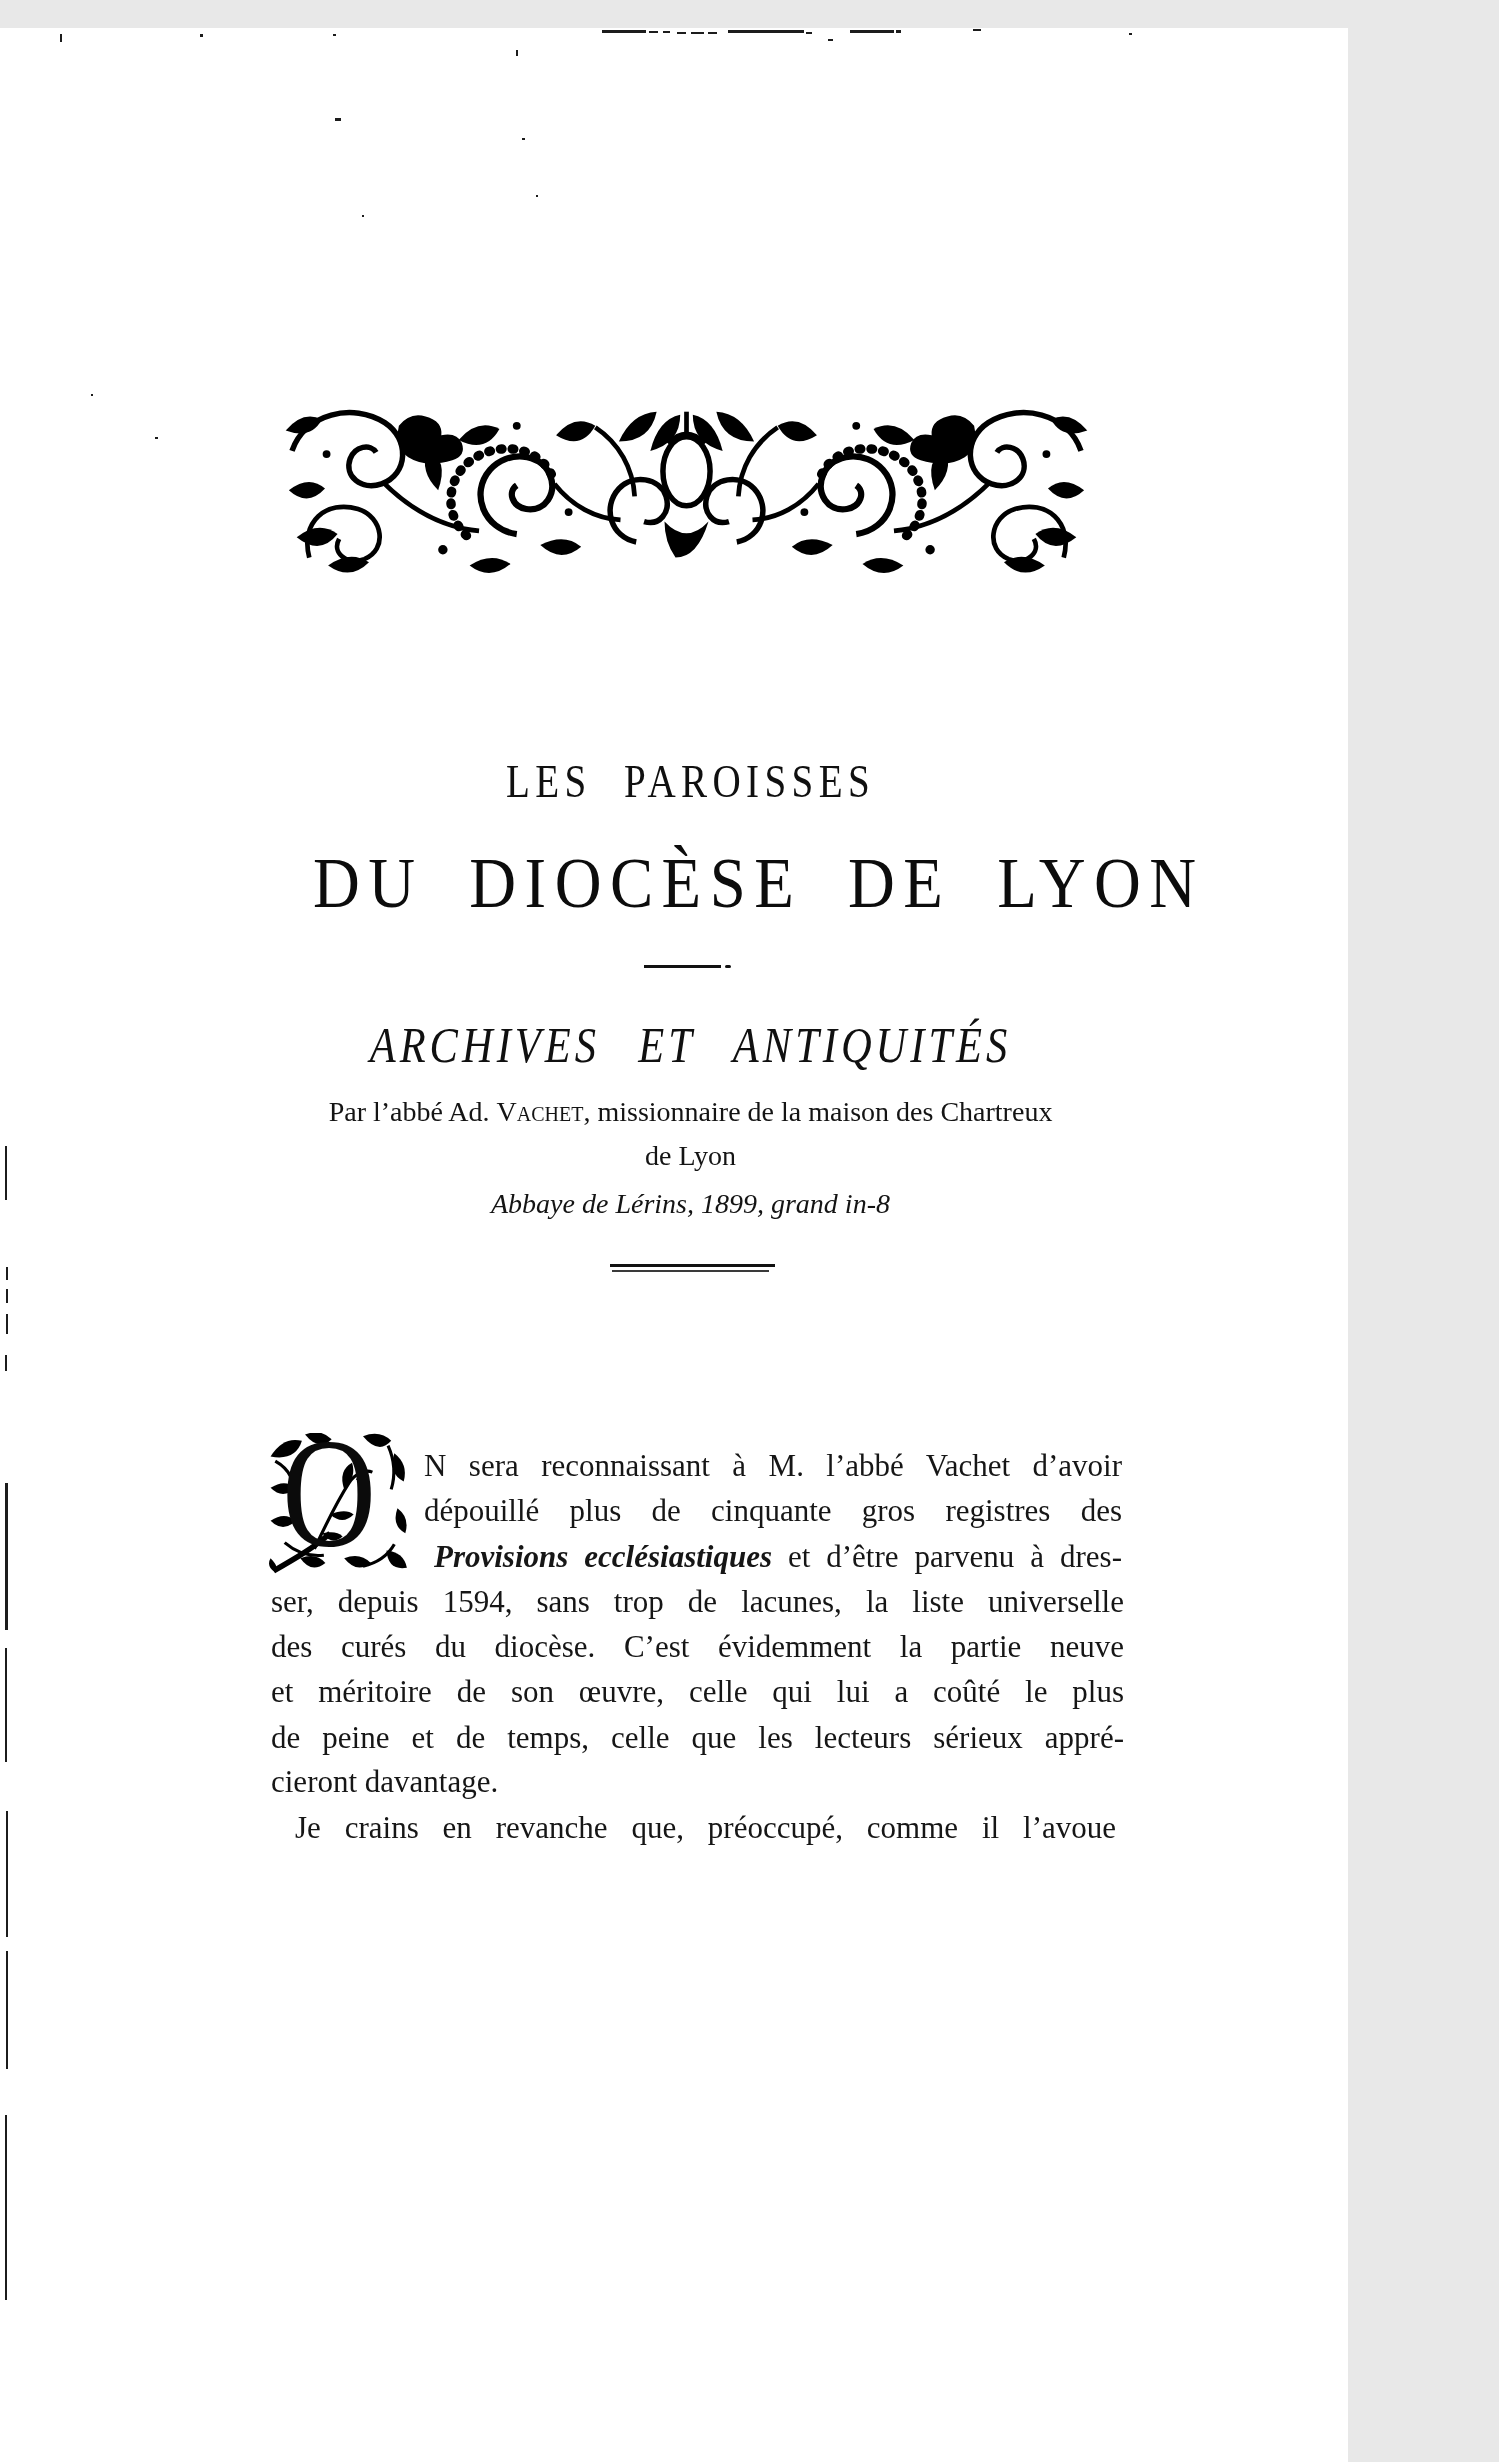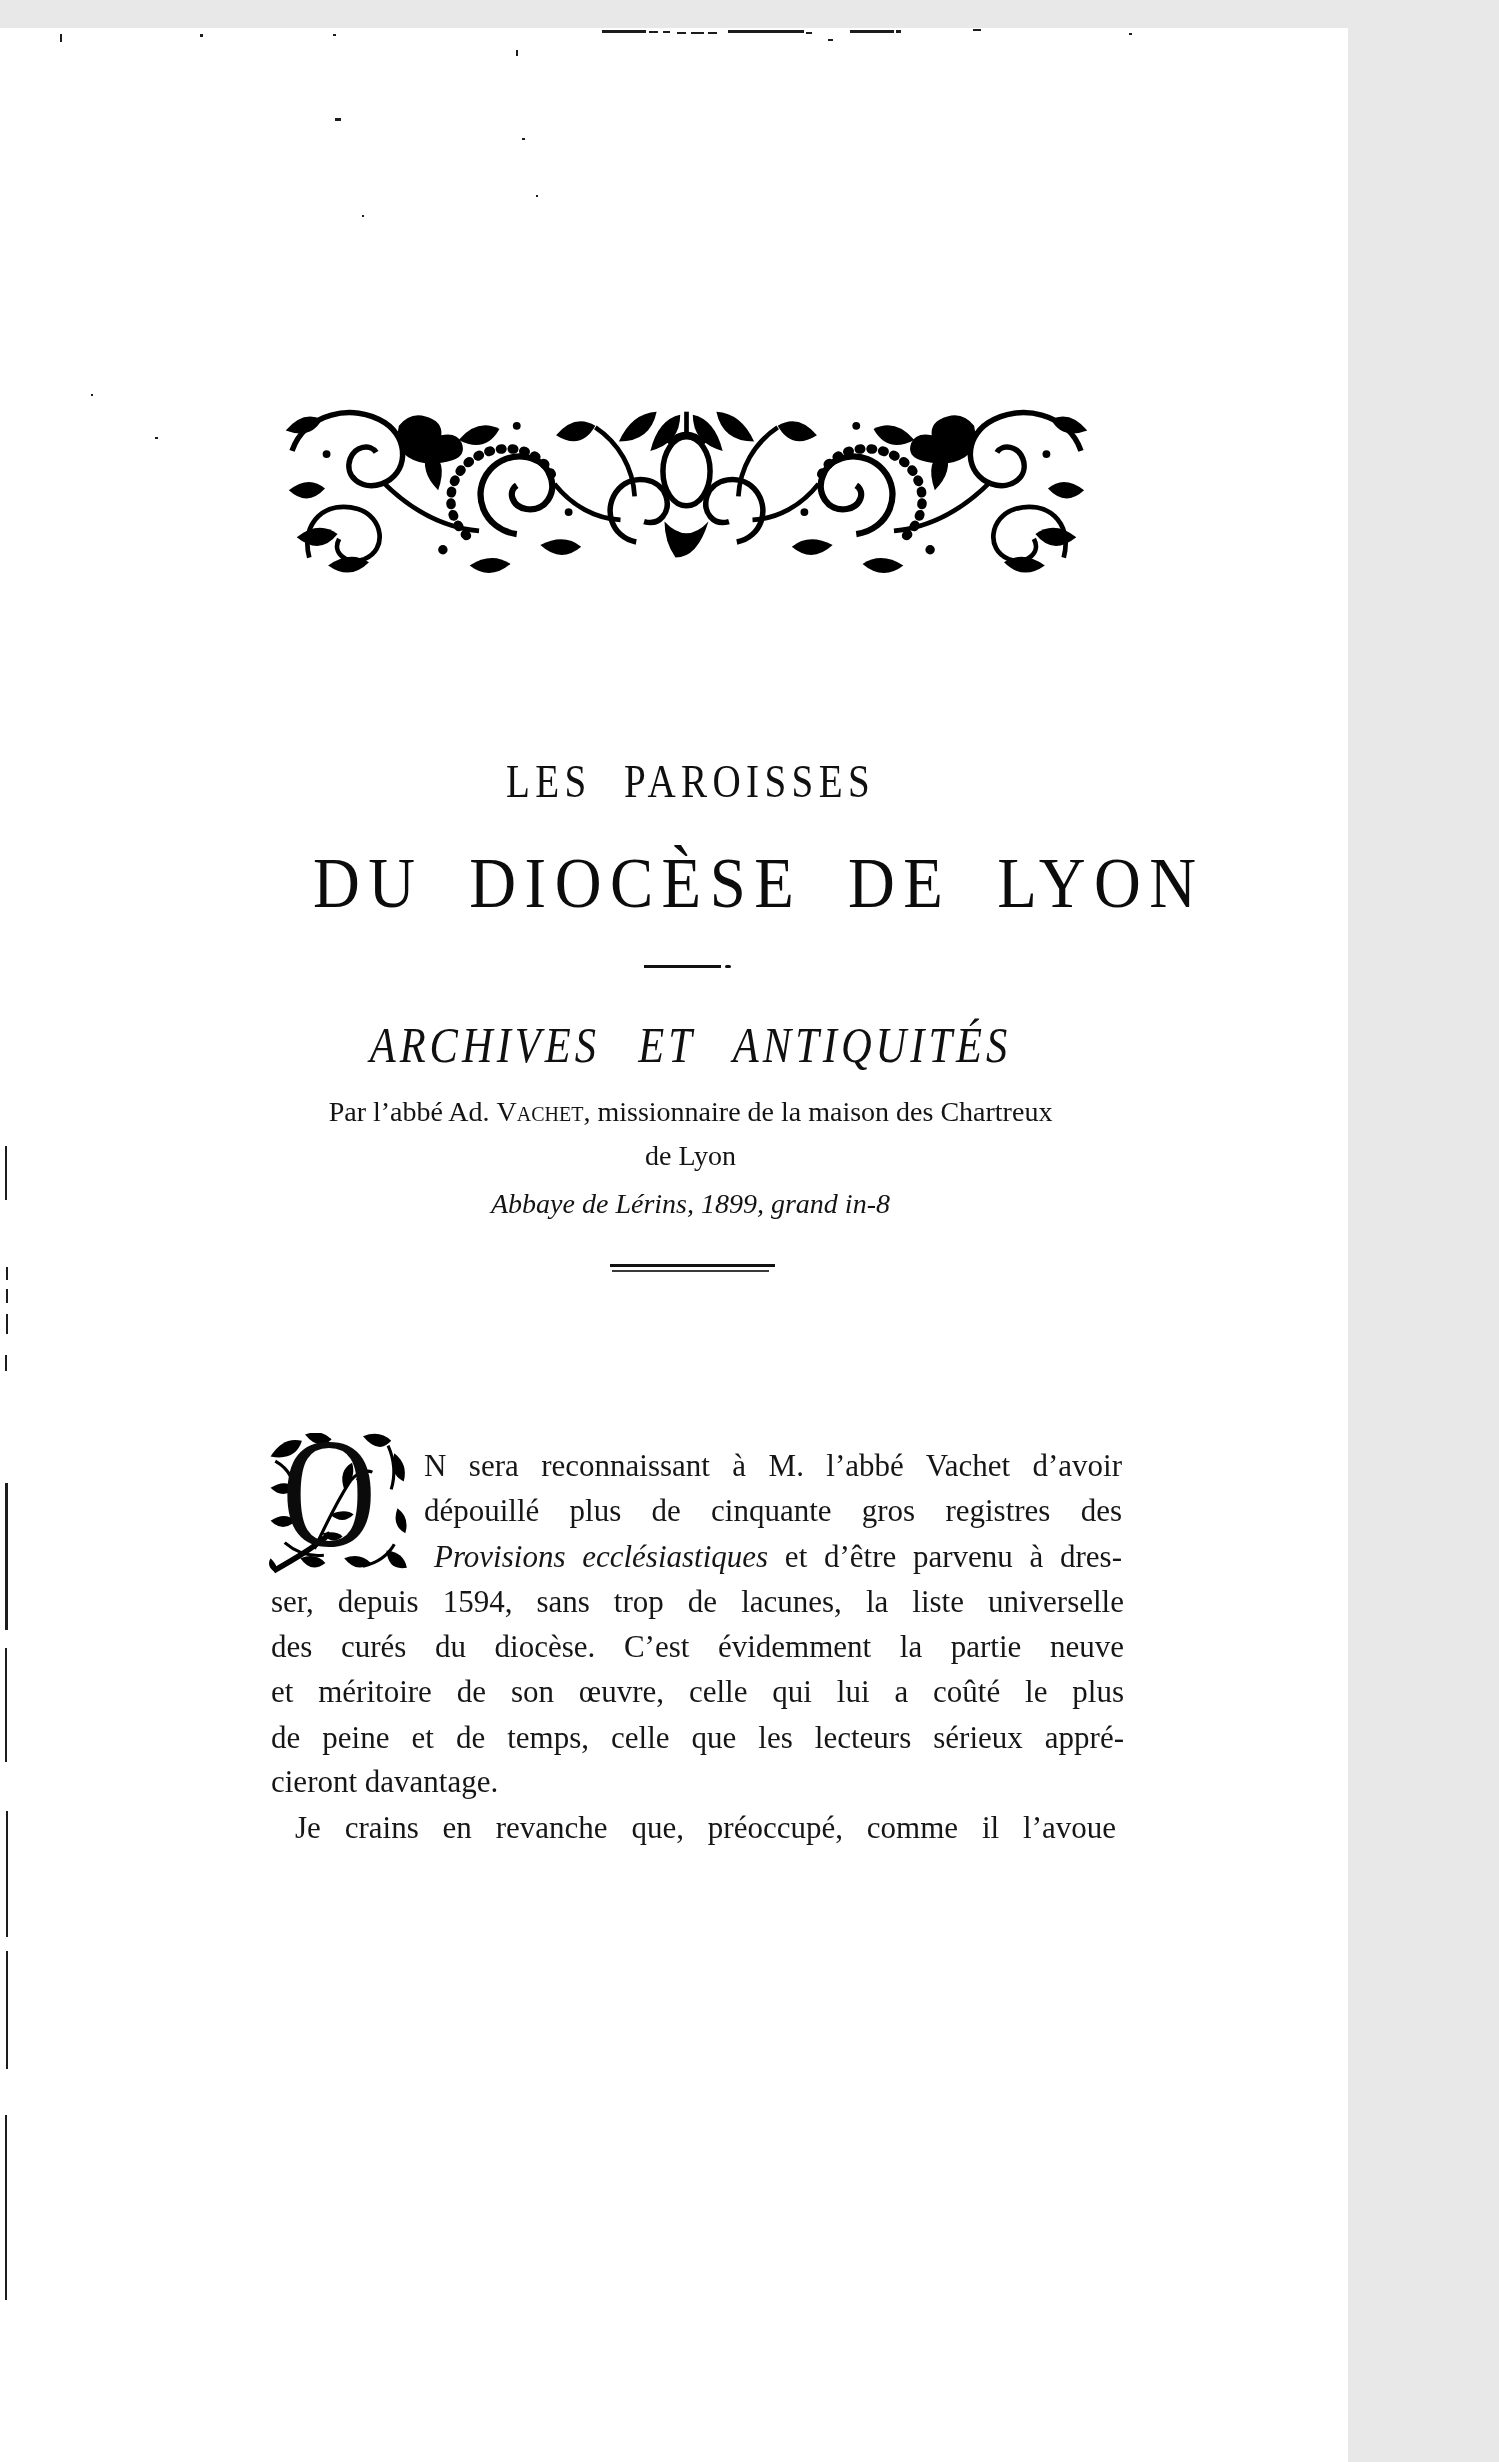--- a/index.html
+++ b/index.html
@@ -48,21 +48,21 @@
   .dc-letter{
     position:absolute;left:12.6px;top:-19px;
     font-size:157px;line-height:157px;color:#0b0b0b;
     transform:scaleX(.83);transform-origin:left top;
   }
   
   .bl{
     position:absolute;font-size:31px;line-height:46px;
     text-align:justify;text-align-last:justify;color:#161616;
   }
-  .bl i{font-style:italic;}
+  .bl i{font-style:italic;font-weight:bold;}
   .bl.noj{text-align:left;text-align-last:left;}
   .p1l1{left:424px;top:1415px;width:698px;}
   .p1l2{left:424px;top:1460px;width:698px;}
   .p1l3{left:434px;top:1506px;width:688px;}
   .p1l4{left:271px;top:1551px;width:853px;}
   .p1l5{left:271px;top:1596px;width:853px;}
   .p1l6{left:271px;top:1641px;width:853px;}
   .p1l7{left:271px;top:1687px;width:853px;}
   .p1l8{left:271px;top:1731px;width:393px;}
   .p2l1{left:295px;top:1777px;width:821px;}

